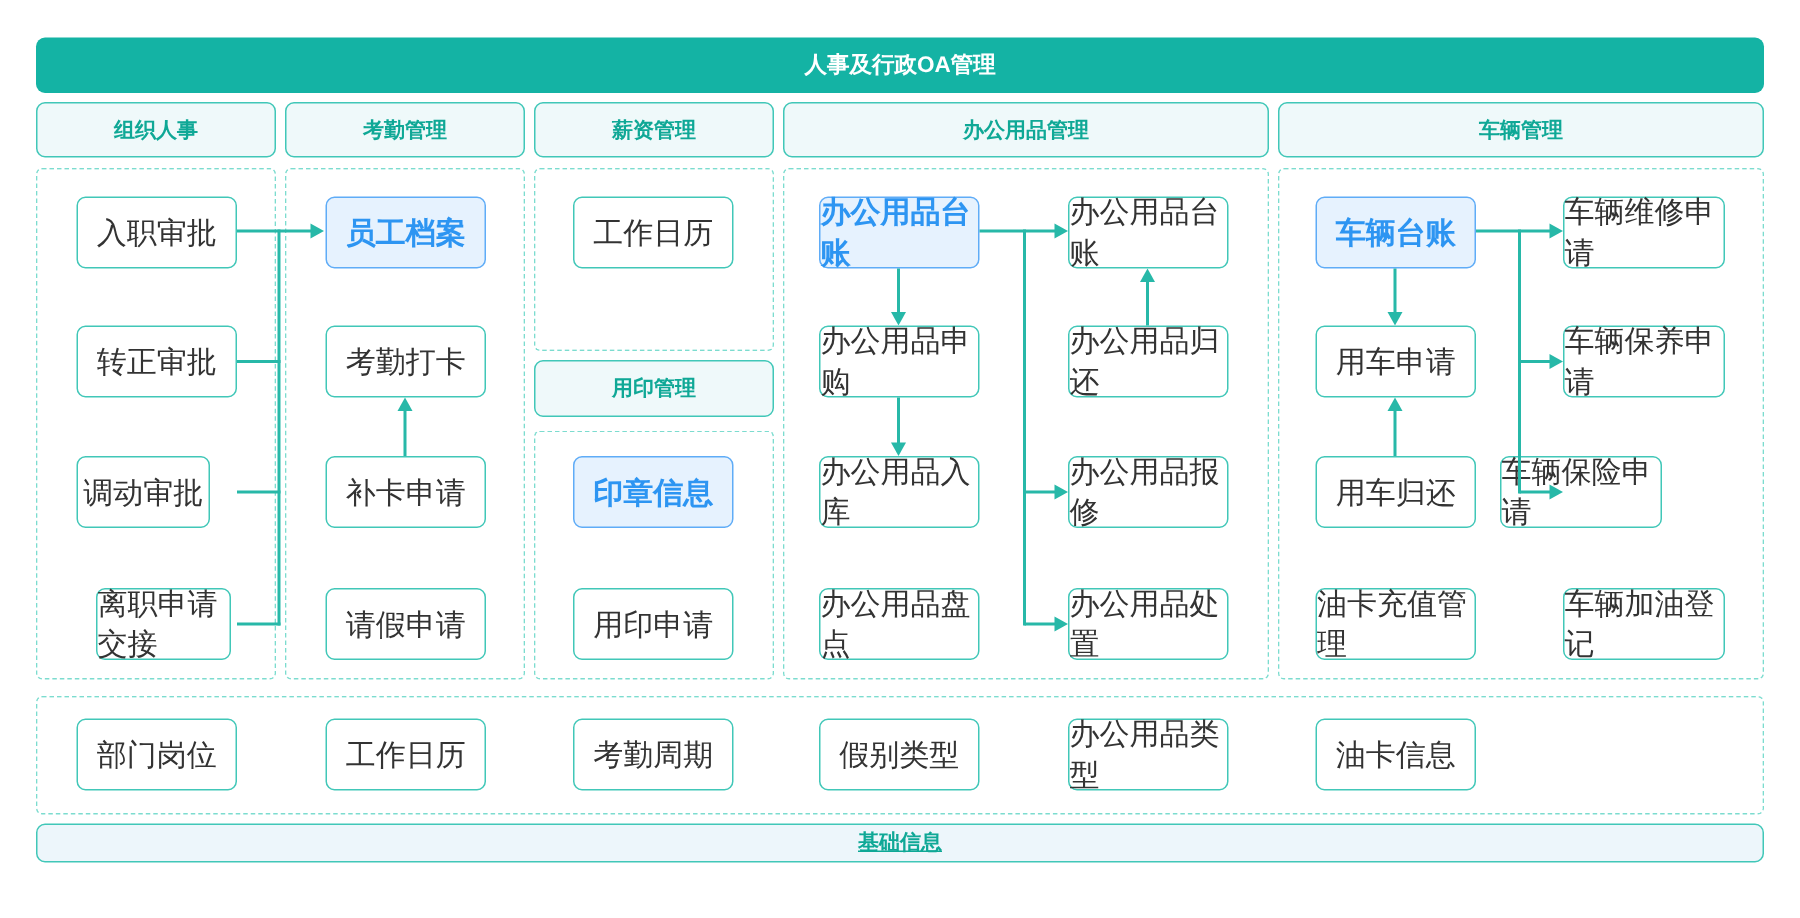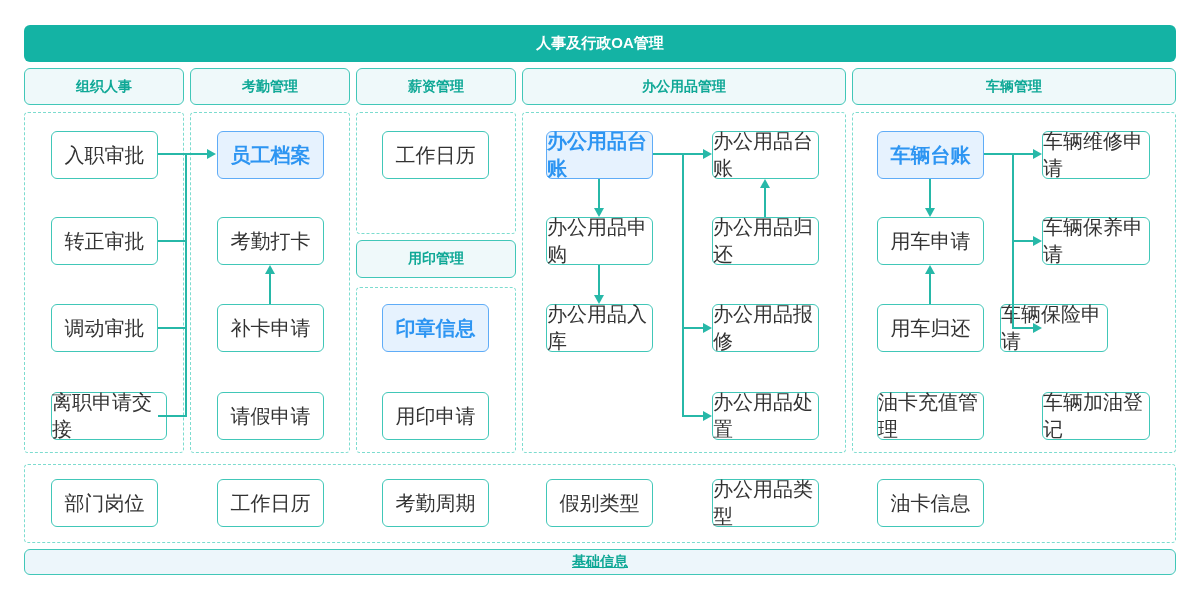--- a/index.html
+++ b/index.html
@@ -71,35 +71,36 @@
   <div class="section" style="left:190px;top:112px;width:160px;height:341px;"></div>
   <div class="section" style="left:356px;top:112px;width:160px;height:122px;"></div>
   <div class="col-header" style="left:356px;top:240px;width:160px;height:38px;">用印管理</div>
   <div class="section" style="left:356px;top:287px;width:160px;height:166px;"></div>
   <div class="section" style="left:522px;top:112px;width:324px;height:341px;"></div>
   <div class="section" style="left:852px;top:112px;width:324px;height:341px;"></div>
   <div class="section" style="left:24px;top:464px;width:1152px;height:79px;"></div>
 
   <div class="node" style="left:51px;top:131px;width:107px;height:48px;">入职审批</div>
   <div class="node" style="left:51px;top:217px;width:107px;height:48px;">转正审批</div>
-  <div class="node" style="left:51px;top:304px;width:107px;height:48px;">调动审批</div>
-  <div class="node" style="left:51px;top:392px;width:116px;height:48px;">离职申请交接</div>
+  <div class="node" style="left:51px;top:304px;width:89px;height:48px;">调动审批</div>
+  <div class="node" style="left:64px;top:392px;width:90px;height:48px;">离职申请交接</div>
 
   <div class="node blue" style="left:217px;top:131px;width:107px;height:48px;">员工档案</div>
   <div class="node" style="left:217px;top:217px;width:107px;height:48px;">考勤打卡</div>
   <div class="node" style="left:217px;top:304px;width:107px;height:48px;">补卡申请</div>
   <div class="node" style="left:217px;top:392px;width:107px;height:48px;">请假申请</div>
 
   <div class="node" style="left:382px;top:131px;width:107px;height:48px;">工作日历</div>
   <div class="node blue" style="left:382px;top:304px;width:107px;height:48px;">印章信息</div>
   <div class="node" style="left:382px;top:392px;width:107px;height:48px;text-align:right;">用印申请</div>
 
   <div class="node blue" style="left:546px;top:131px;width:107px;height:48px;">办公用品台账</div>
   <div class="node" style="left:546px;top:217px;width:107px;height:48px;">办公用品申购</div>
   <div class="node" style="left:546px;top:304px;width:107px;height:48px;">办公用品入库</div>
+  <div class="node" style="left:546px;top:392px;width:107px;height:48px;">办公用品盘点</div>
 
   <div class="node" style="left:712px;top:131px;width:107px;height:48px;">办公用品台账</div>
   <div class="node" style="left:712px;top:217px;width:107px;height:48px;">办公用品归还</div>
   <div class="node" style="left:712px;top:304px;width:107px;height:48px;">办公用品报修</div>
   <div class="node" style="left:712px;top:392px;width:107px;height:48px;">办公用品处置</div>
 
   <div class="node blue" style="left:877px;top:131px;width:107px;height:48px;">车辆台账</div>
   <div class="node" style="left:877px;top:217px;width:107px;height:48px;">用车申请</div>
   <div class="node" style="left:877px;top:304px;width:107px;height:48px;">用车归还</div>
   <div class="node" style="left:877px;top:392px;width:107px;height:48px;">油卡充值管理</div>

